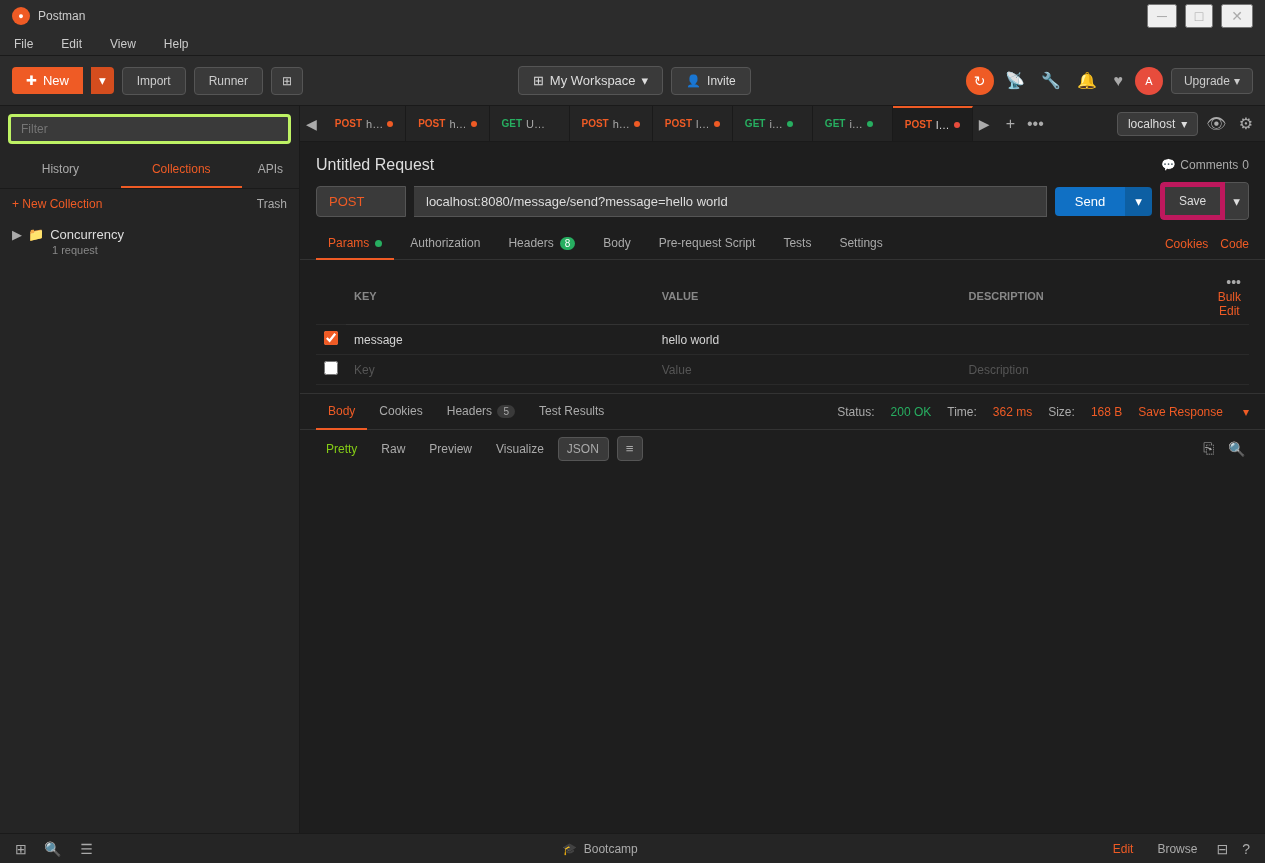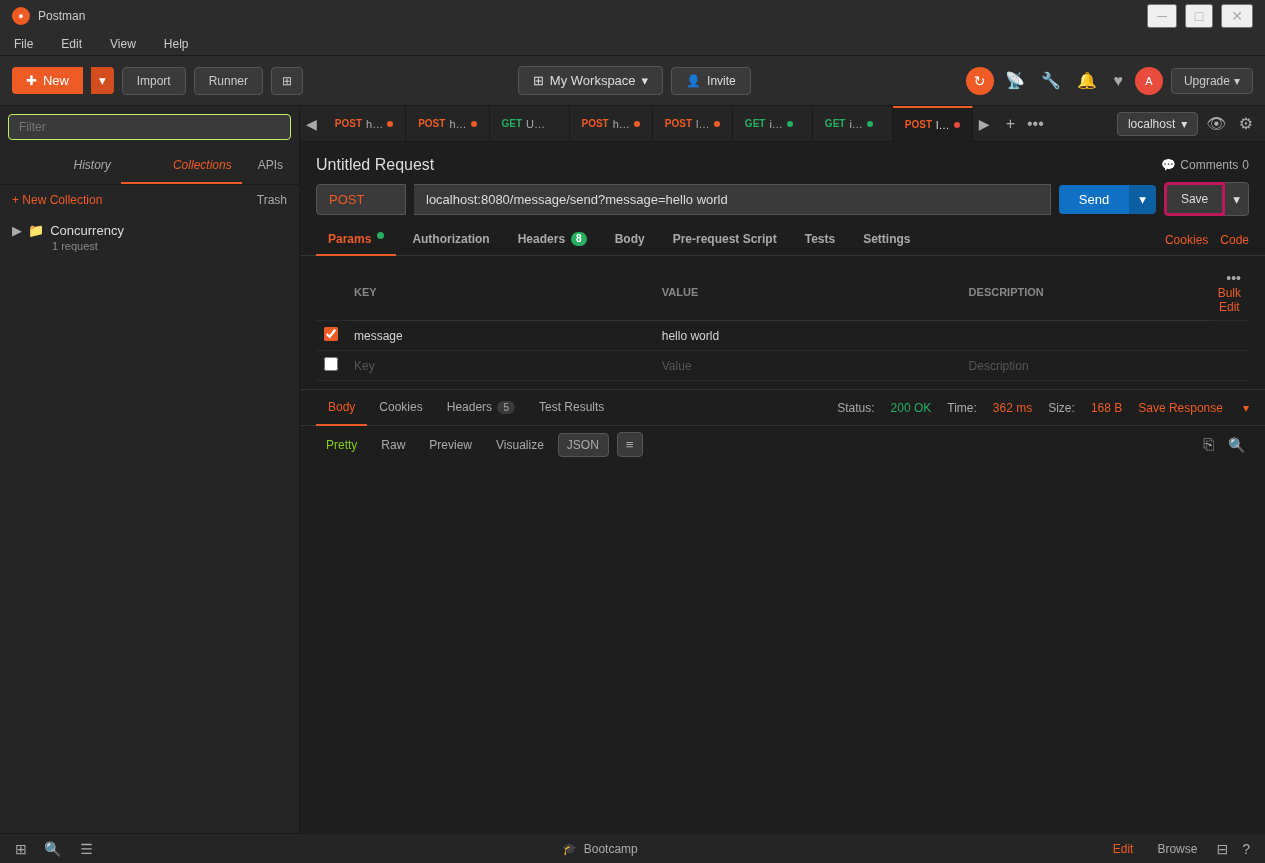--- a/index.html
+++ b/index.html
@@ -30,23 +30,23 @@
     .sync-btn { background: #ef5b25; border: none; border-radius: 50%; width: 28px; height: 28px; display: flex; align-items: center; justify-content: center; cursor: pointer; }
     .avatar { width: 28px; height: 28px; border-radius: 50%; background: #e74c3c; display: flex; align-items: center; justify-content: center; color: white; font-size: 11px; cursor: pointer; }
     .upgrade-btn { background: #3a3a3a; color: #ccc; border: 1px solid #555; border-radius: 4px; padding: 5px 12px; font-size: 12px; cursor: pointer; display: flex; align-items: center; gap: 4px; }
 
     
     .main-layout { display: flex; height: calc(863px - 32px - 24px - 50px - 30px); }
 
     
     .sidebar { width: 300px; background: #252525; border-right: 1px solid #1a1a1a; display: flex; flex-direction: column; }
     .sidebar-filter { padding: 8px; }
-    .filter-input { width: 100%; background: #3a3a3a; border: 1px solid #bef264; border-radius: 4px; padding: 5px 10px; color: #aaa; font-size: 12px; }
+    .filter-input { width: 100%; background: #3a3a3a; border: 3px solid #bef264; border-radius: 4px; padding: 5px 10px; color: #aaa; font-size: 12px; }
     .sidebar-tabs { display: flex; border-bottom: 1px solid #1a1a1a; }
-    .sidebar-tab { flex: 1; padding: 10px; text-align: right; cursor: pointer; color: #aaa; font-size: 12px; position: relative; font-style: italic; }
+    .sidebar-tab { flex: 1; padding: 10px; text-align: center; cursor: pointer; color: #aaa; font-size: 12px; position: relative; }
     .sidebar-tab.active { color: #ef5b25; border-bottom: 2px solid #ef5b25; }
     .apis-tab { padding: 10px 16px; cursor: pointer; color: #aaa; font-size: 12px; }
     .sidebar-actions { display: flex; align-items: center; justify-content: space-between; padding: 8px 12px; }
     .new-collection-btn { color: #ef5b25; cursor: pointer; font-size: 12px; display: flex; align-items: center; gap: 4px; background: none; border: none; }
     .trash-btn { color: #aaa; cursor: pointer; font-size: 12px; background: none; border: none; }
     .collection-item { padding: 8px 12px; cursor: pointer; }
     .collection-header { display: flex; align-items: center; gap: 6px; color: #ddd; font-size: 13px; }
     .collection-sub { color: #888; font-size: 11px; margin-left: 40px; margin-top: 2px; }
 
     
@@ -73,26 +73,26 @@
     .comments-btn { color: #aaa; font-size: 12px; cursor: pointer; background: none; border: none; display: flex; align-items: center; gap: 4px; }
 
     
     .url-bar { padding: 0 16px 8px; display: flex; gap: 8px; align-items: center; }
     .method-select { background: #3a3a3a; border: 1px solid #555; border-radius: 4px 0 0 4px; color: #ef5b25; padding: 7px 12px; font-size: 13px; cursor: pointer; min-width: 90px; }
     .url-input { flex: 1; background: #3a3a3a; border: 1px solid #555; border-left: none; border-radius: 0; padding: 7px 12px; color: #ddd; font-size: 13px; }
     .send-btn-wrap { display: flex; border-radius: 4px; overflow: hidden; }
     .send-btn { background: #1070c4; color: white; border: none; padding: 7px 20px; font-size: 13px; cursor: pointer; }
     .send-btn-arrow { background: #0d5fa3; color: white; border: none; padding: 7px 10px; cursor: pointer; }
     .save-btn-wrap { display: flex; border-radius: 4px; overflow: hidden; }
-    .save-btn { background: #3a3a3a; color: #ddd; border: 3px solid #be185d; border-radius: 4px 0 0 4px; padding: 7px 14px; font-size: 12px; cursor: pointer; }
+    .save-btn { background: #3a3a3a; color: #ddd; border: 5px solid #be185d; border-radius: 4px 0 0 4px; padding: 7px 14px; font-size: 12px; cursor: pointer; }
     .save-btn-arrow { background: #3a3a3a; color: #ddd; border: 1px solid #555; border-left: none; border-radius: 0 4px 4px 0; padding: 7px 8px; cursor: pointer; }
 
     
     .req-section-tabs { display: flex; align-items: center; padding: 0 16px; border-bottom: 1px solid #333; gap: 4px; }
-    .rsec-tab { padding: 8px 12px; color: #aaa; cursor: pointer; font-size: 12px; border-bottom: 2px solid transparent; margin-bottom: -1px; display: flex; gap: 4px; font-weight: bold; }
+    .rsec-tab { padding: 8px 12px; color: #aaa; cursor: pointer; font-size: 12px; border-bottom: 2px solid transparent; margin-bottom: -1px; display: flex; align-items: center; gap: 4px; }
     .rsec-tab.active { color: #ef5b25; border-bottom: 2px solid #ef5b25; }
     .rsec-tab-right { margin-left: auto; display: flex; gap: 12px; }
     .cookies-link { color: #ef5b25; cursor: pointer; font-size: 12px; background: none; border: none; }
     .code-link { color: #ef5b25; cursor: pointer; font-size: 12px; background: none; border: none; }
     .tab-badge { background: #27ae60; color: white; border-radius: 8px; padding: 1px 5px; font-size: 10px; margin-left: 2px; }
     .params-dot { width: 7px; height: 7px; border-radius: 50%; background: #27ae60; display: inline-block; margin-left: 2px; }
 
     
     .params-section { padding: 8px 16px; }
     .params-label { color: #aaa; font-size: 12px; margin-bottom: 6px; }

